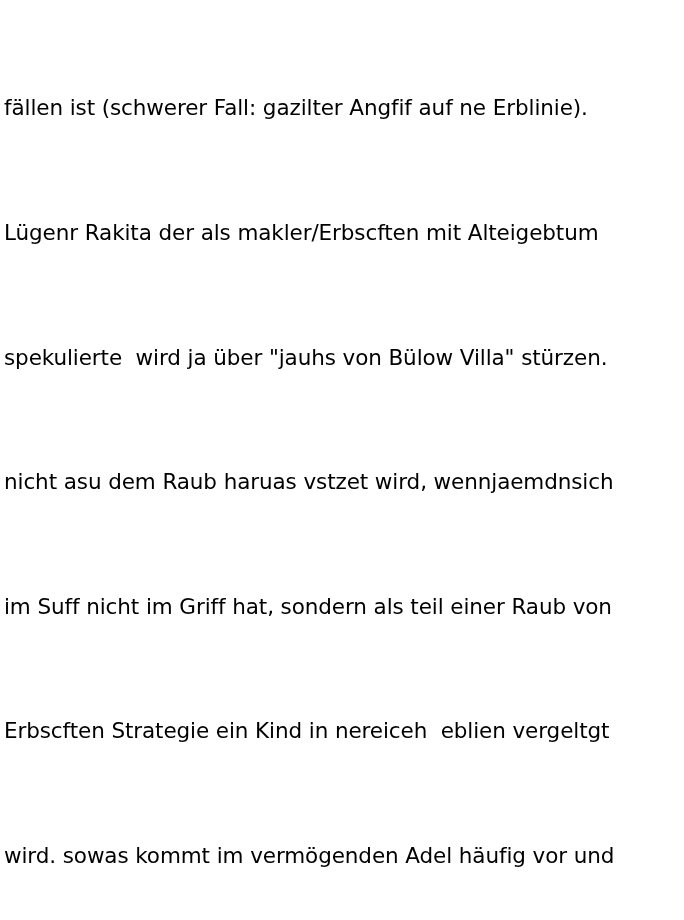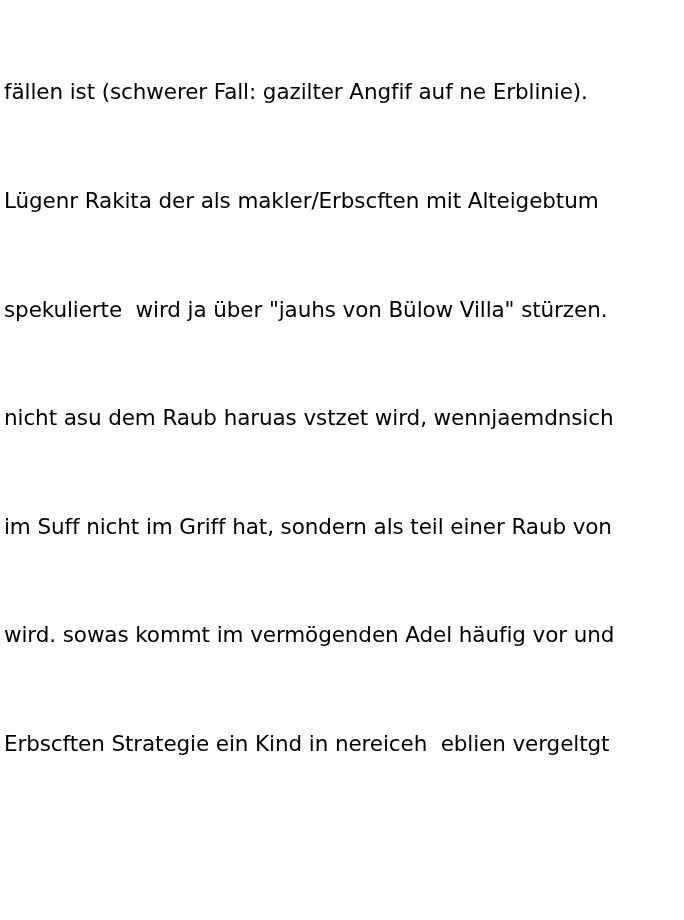--- a/index.html
+++ b/index.html
@@ -21,33 +21,34 @@
     font-size: 21.5px;
     line-height: 36.2px;
     letter-spacing: -0.1px;
     white-space: pre-wrap;
     word-break: normal;
     overflow-wrap: break-word;
   }
   .line {
     display: block;
     white-space: pre;
+    margin-top: 16px;
   }
 </style>
 </head>
 <body>
 
 <div id="text-block">
   <span class="line">fällen ist (schwerer Fall: gazilter Angfif auf ne Erblinie).</span>
   <span class="line">Lügenr Rakita der als makler/Erbscften mit Alteigebtum</span>
   <span class="line">spekulierte  wird ja über "jauhs von Bülow Villa" stürzen.</span>
   <span class="line">nicht asu dem Raub haruas vstzet wird, wennjaemdnsich</span>
   <span class="line">im Suff nicht im Griff hat, sondern als teil einer Raub von</span>
+  <span class="line">Erbscften Strategie ein Kind in nereiceh  eblien vergeltgt</span>
   <span class="line">wird. sowas kommt im vermögenden Adel häufig vor und</span>
-  <span class="line">Erbscften Strategie ein Kind in nereiceh  eblien vergeltgt</span>
   
   
   
   
   
   
   
   
   
   

